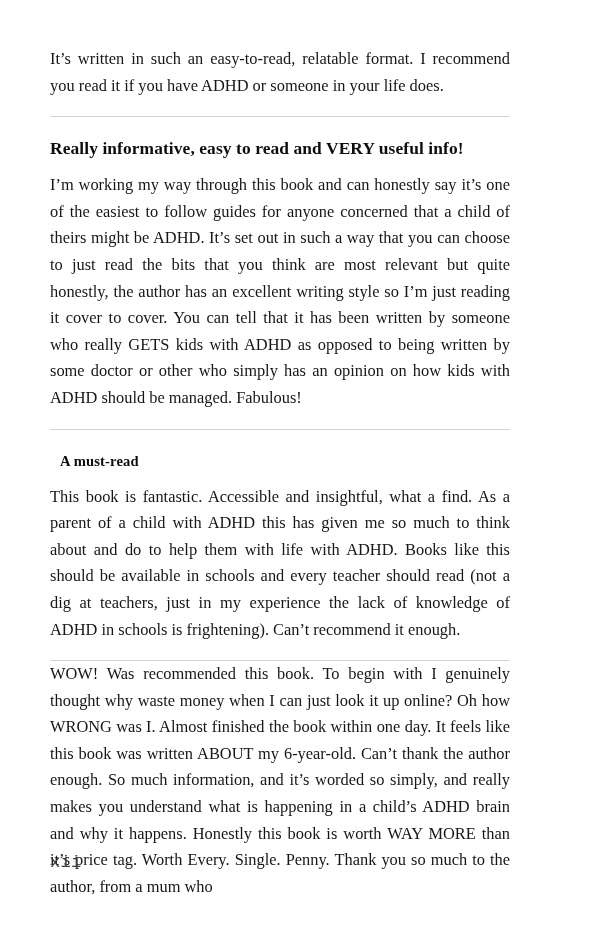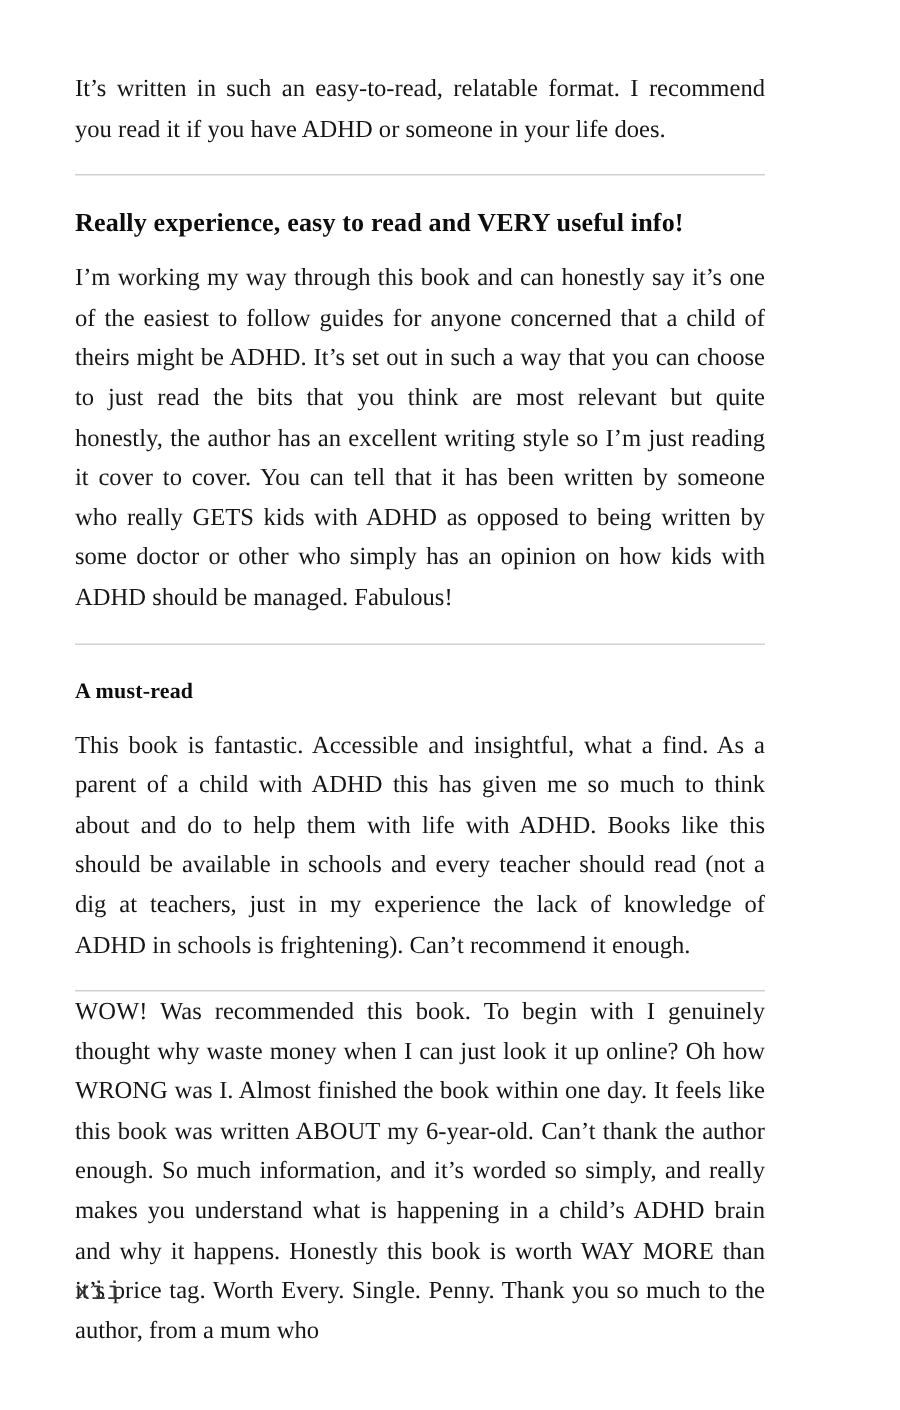--- a/index.html
+++ b/index.html
@@ -44,21 +44,21 @@
   }
   h2.section-heading {
     margin: 20px 0 12px 0;
     font-size: 17.4px;
     line-height: 23px;
     font-weight: bold;
     letter-spacing: 0.1px;
     color: #0d0d0d;
   }
   h3.section-heading-small {
-    margin: 21px 0 13px 0;
+    margin: 21px 0 13px 10px;
     font-size: 14.6px;
     line-height: 20px;
     font-weight: bold;
     letter-spacing: 0.15px;
     color: #0d0d0d;
   }
   .folio {
     position: absolute;
     left: 50px;
     top: 856px;
@@ -72,21 +72,21 @@
 </head>
 <body>
 
 <div class="page">
   <div class="column">
 
     <p class="body-text">It’s written in such an easy-to-read, relatable format. I recommend you read it if you have ADHD or someone in your life does.</p>
 
     <hr class="divider">
 
-    <h2 class="section-heading">Really experience, easy to read and VERY useful info!</h2>
+    <h2 class="section-heading">Really informative, easy to read and VERY useful info!</h2>
 
     <p class="body-text">I’m working my way through this book and can honestly say it’s one of the easiest to follow guides for anyone concerned that a child of theirs might be ADHD. It’s set out in such a way that you can choose to just read the bits that you think are most relevant but quite honestly, the author has an excellent writing style so I’m just reading it cover to cover. You can tell that it has been written by someone who really GETS kids with ADHD as opposed to being written by some doctor or other who simply has an opinion on how kids with ADHD should be managed. Fabulous!</p>
 
     <hr class="divider">
 
     <h3 class="section-heading-small">A must-read</h3>
 
     <p class="body-text">This book is fantastic. Accessible and insightful, what a find. As a parent of a child with ADHD this has given me so much to think about and do to help them with life with ADHD. Books like this should be available in schools and every teacher should read (not a dig at teachers, just in my experience the lack of knowledge of ADHD in schools is frightening). Can’t recommend it enough.</p>
 
     <hr class="divider">

